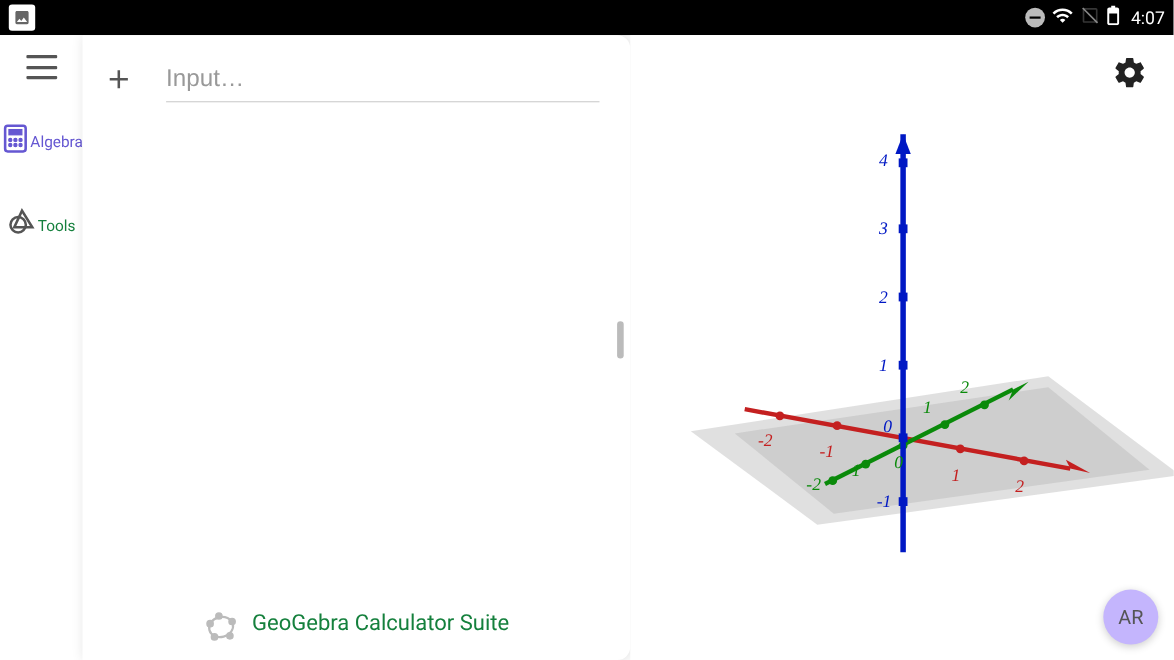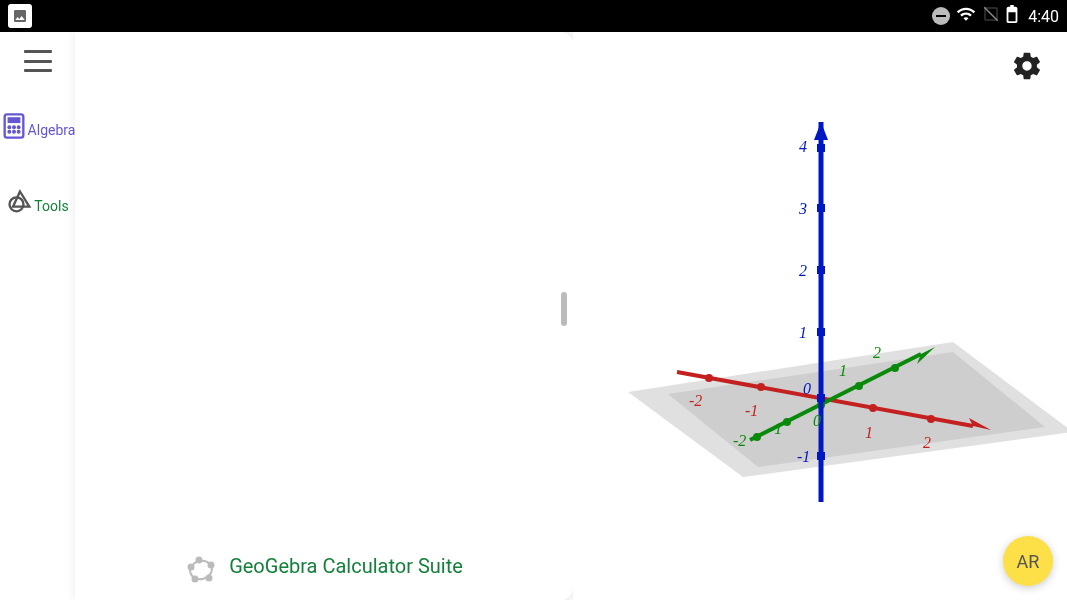--- a/index.html
+++ b/index.html
@@ -150,21 +150,21 @@
   width: 36px; height: 36px;
   cursor: pointer;
 }
 .settings-btn svg { width: 32px; height: 32px; }
 
 .ar-btn {
   position: absolute;
   bottom: 14px; right: 14px;
   width: 50px; height: 50px;
   border-radius: 50%;
-  background: #fde047;
+  background: #c4b5fd;
   box-shadow: 0 2px 8px rgba(0,0,0,.2);
   display: flex; align-items: center; justify-content: center;
   font-size: 18px; color: #555;
   cursor: pointer;
 }
 
 .graph3d {
   position: absolute;
   top: 0; left: 0; right: 0; bottom: 0;
 }
@@ -198,21 +198,21 @@
       <svg viewBox="0 0 24 24" fill="#888">
           <path d="M19 5v14H5V5h14m0-2H5c-1.1 0-2 .9-2 2v14c0 1.1.9 2 2 2h14c1.1 0 2-.9 2-2V5c0-1.1-.9-2-2-2z" opacity=".4"></path>
           <path d="M3 3l18 18" stroke="#888" stroke-width="2"></path>
         </svg>
     </div>
     <div class="battery-icon">
       <svg viewBox="0 0 12 20" fill="#fff">
           <path d="M10 2H8V0H4v2H2C1 2 0 3 0 4v14c0 1 1 2 2 2h8c1 0 2-1 2-2V4c0-1-1-2-2-2zM10 18H2V8h8v10z"></path>
         </svg>
     </div>
-    <span class="status-time">4:40</span>
+    <span class="status-time">4:07</span>
   </div>
 </div>
 
 <div class="app">
   <div class="sidebar">
     <div class="hamburger">
       <div></div>
         <div></div>
         <div></div>
     </div>
@@ -236,20 +236,29 @@
         <svg viewBox="0 0 24 24" fill="none" stroke="#555" stroke-width="2">
             <circle cx="9" cy="14" r="6"></circle>
             <path d="M12 3 L20 16 L6 16 Z" fill="none"></path>
           </svg>
       </div>
       <span class="label">Tools</span>
     </div>
   </div>
 
   <div class="panel">
+    <div class="input-row">
+      <div class="add-btn">
+        <svg viewBox="0 0 24 24" stroke="#555" stroke-width="2.5">
+            <line x1="12" y1="3" x2="12" y2="21"></line>
+            <line x1="3" y1="12" x2="21" y2="12"></line>
+          </svg>
+      </div>
+      <input class="input-field" placeholder="Input…" style="">
+    </div>
     <div class="scroll-thumb"></div>
     <div class="footer">
       <div class="logo-icon">
         <svg viewBox="0 0 32 32" fill="none" stroke="#bbb" stroke-width="2">
           <ellipse cx="16" cy="16" rx="11" ry="9" transform="rotate(-15 16 16)"></ellipse>
           <circle cx="6" cy="13" r="2.5" fill="#bbb"></circle>
           <circle cx="14" cy="6" r="2.5" fill="#bbb"></circle>
           <circle cx="26" cy="11" r="2.5" fill="#bbb"></circle>
           <circle cx="24" cy="24" r="2.5" fill="#bbb"></circle>
           <circle cx="10" cy="25" r="2.5" fill="#bbb"></circle>

